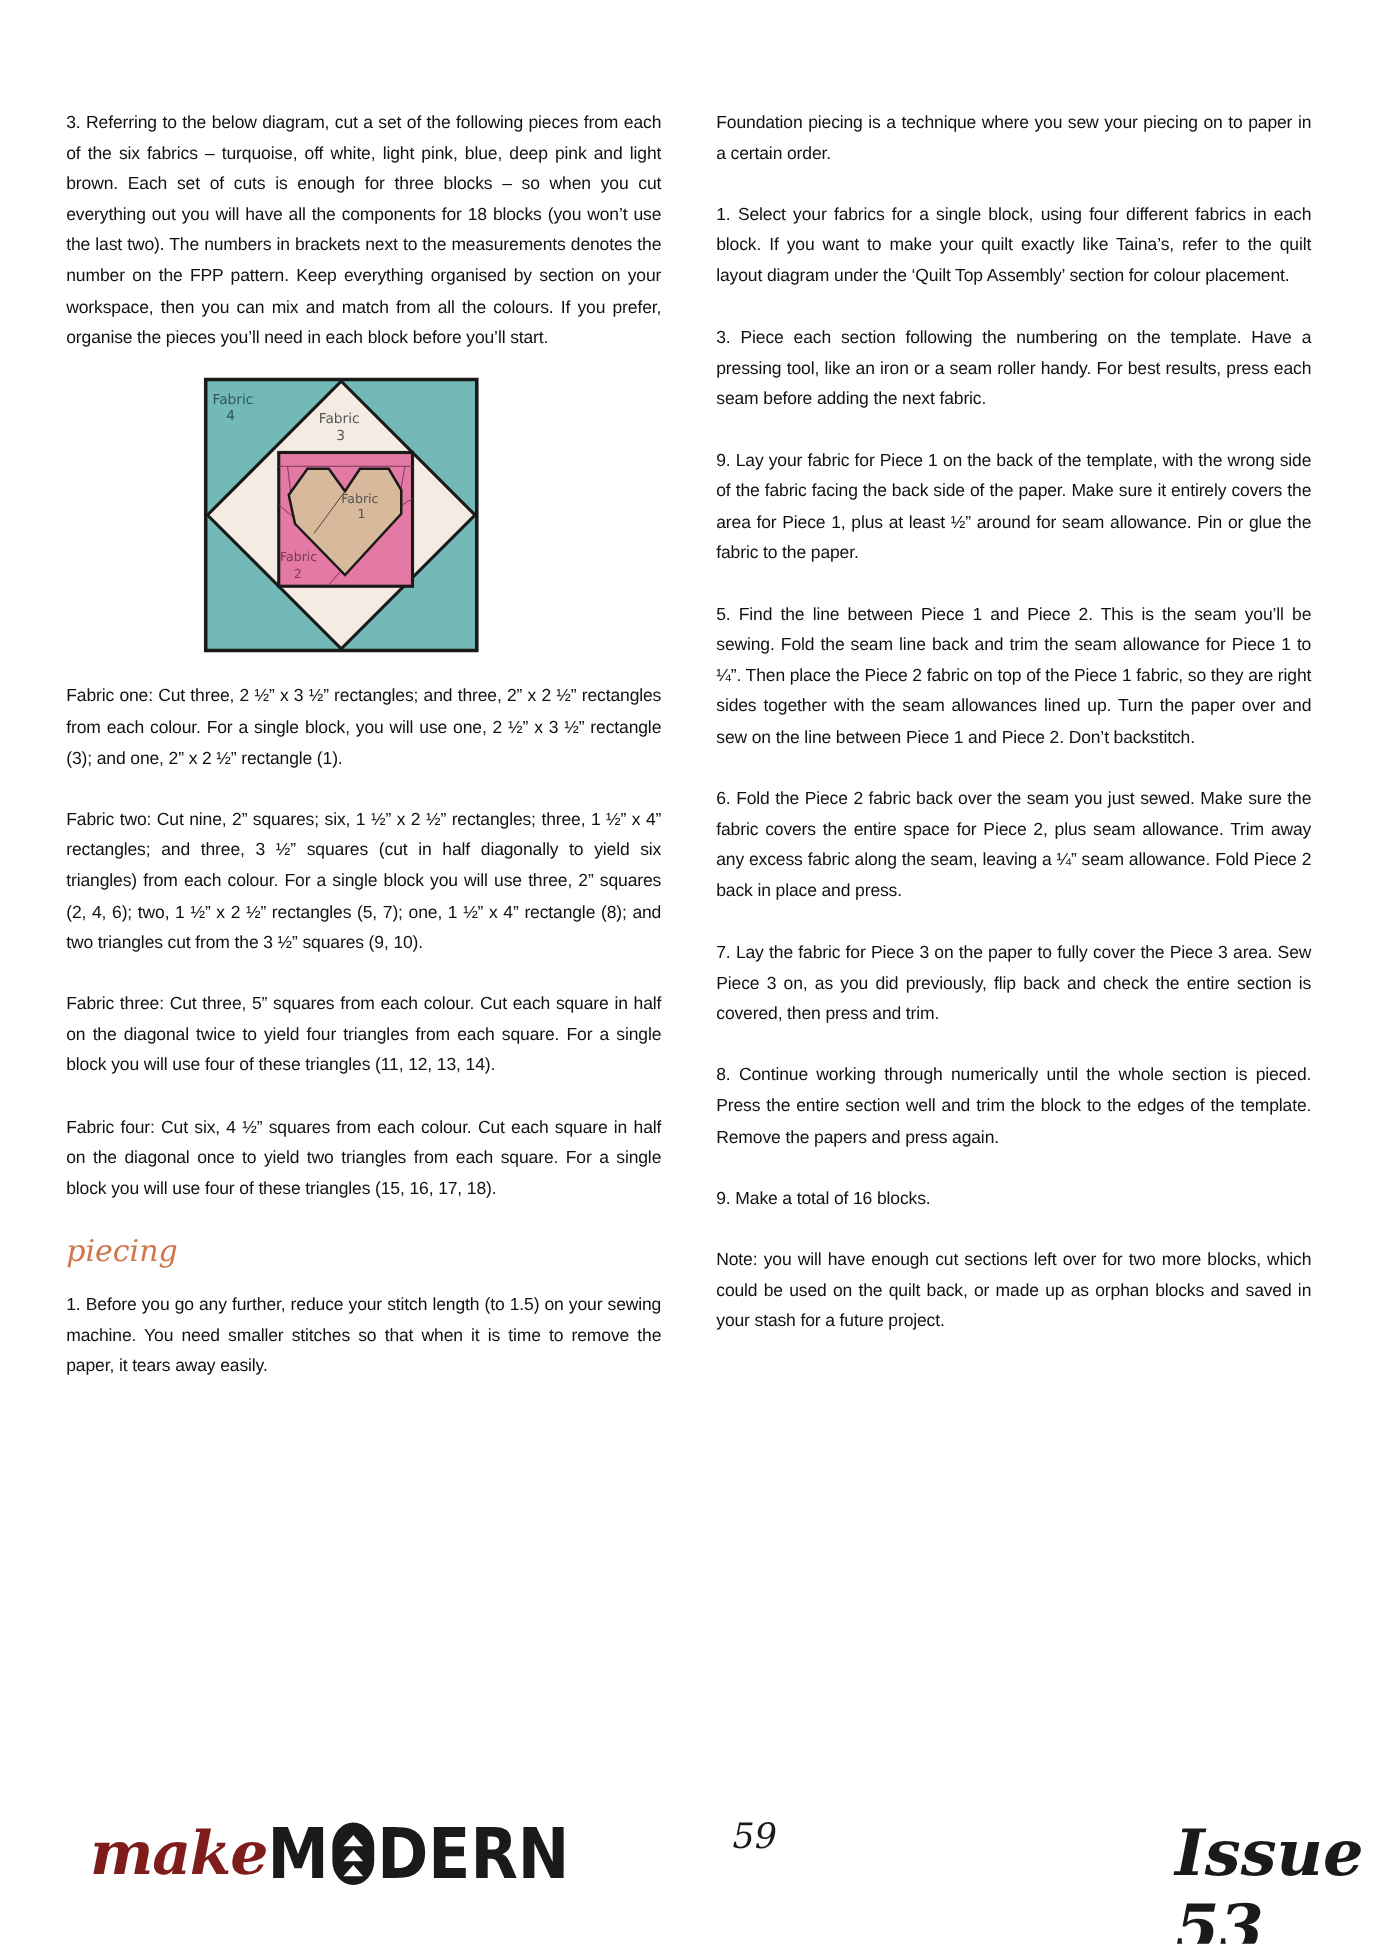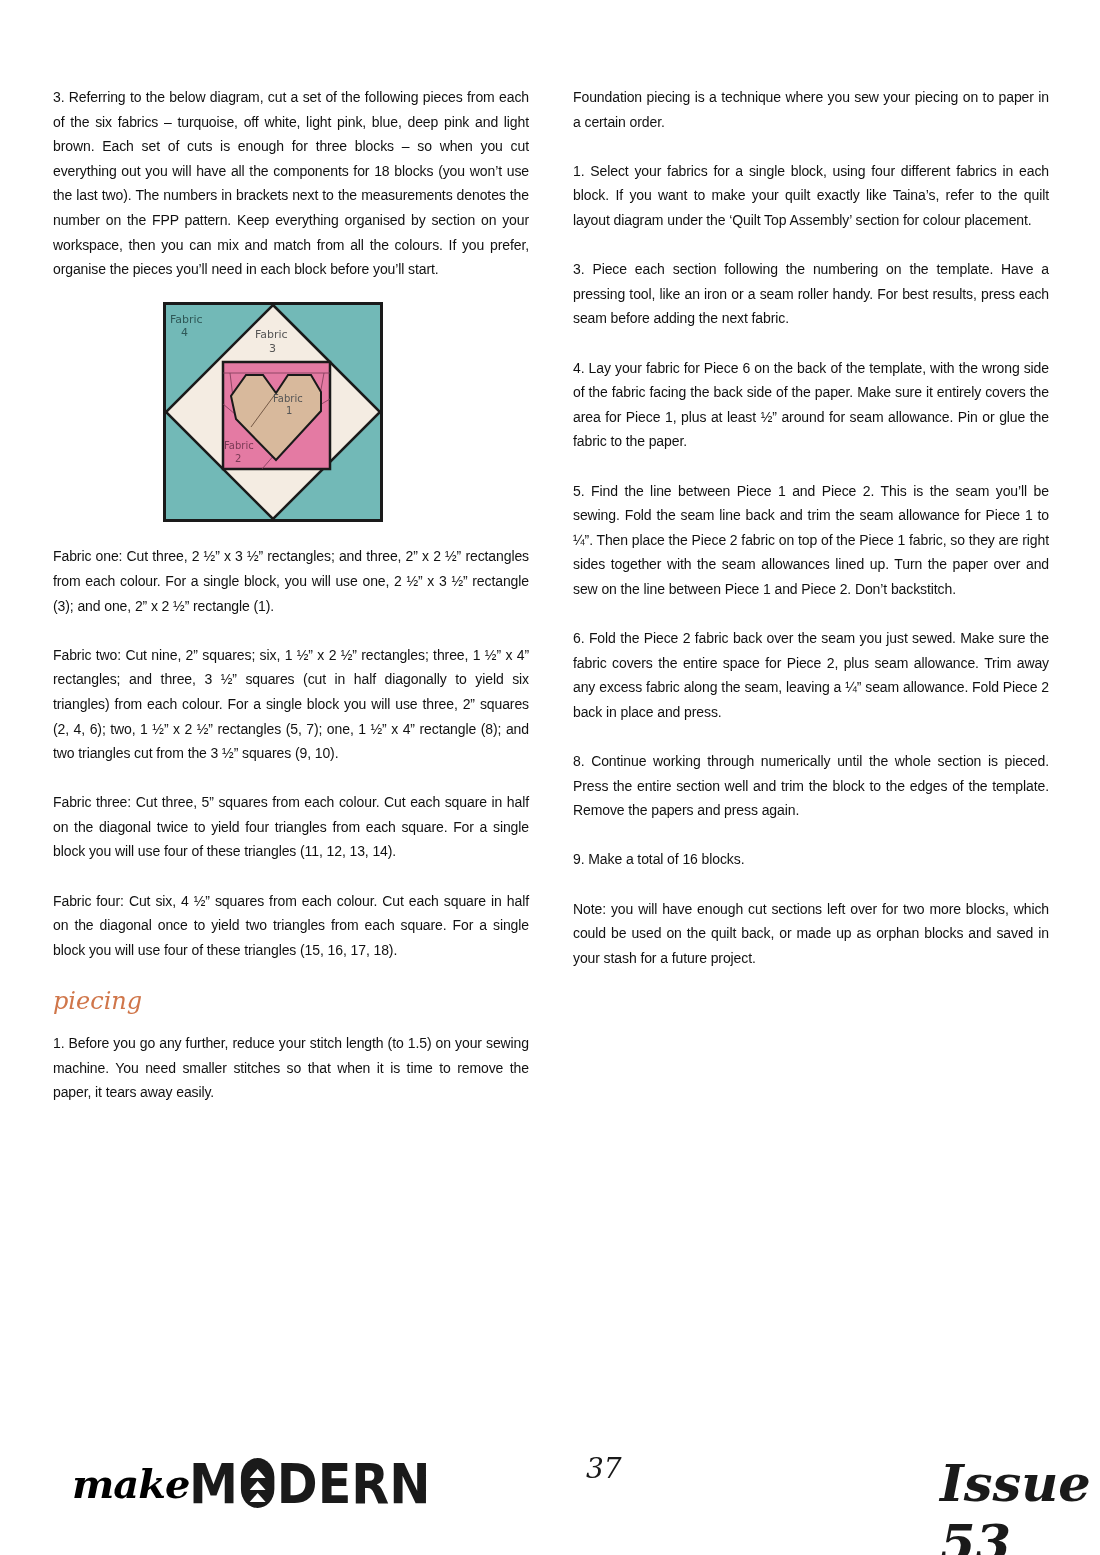--- a/index.html
+++ b/index.html
@@ -8,22 +8,22 @@
   .col { position: absolute; top: 85px; width: 476px; }
   .col-left { left: 53px; }
   .col-right { left: 573px; }
   p.para { margin: 0 0 24.6px 0; font-size: 14px; line-height: 24.6px;
            text-align: justify; letter-spacing: -0.1px; }
   .diagram-wrap { width: 476px; height: 222px; margin: -4px 0 20px 0; position: relative; }
   .diagram-wrap svg { position: absolute; left: 110px; top: 0; }
   .section-heading { font-family: "DejaVu Serif", serif; font-style: italic;
                      color: #d0764a; font-size: 24px; margin: 6px 0 16px 0; line-height: 28px; }
   .footer-logo { position: absolute; left: 72px; top: 1448px; height: 70px; display: flex; align-items: center; }
-  .logo-make { font-family: "DejaVu Serif", serif; font-style: italic; font-size: 40px;
-               font-weight: bold; color: #000000; letter-spacing: -1px; }
+  .logo-make { font-family: "DejaVu Serif", serif; font-style: italic; font-size: 48px;
+               font-weight: bold; color: #7f1d1d; letter-spacing: -1px; }
   .logo-modern { font-family: "DejaVu Sans", sans-serif; font-weight: bold; font-size: 56px;
                  color: #1a1a1a; letter-spacing: 0px; display: flex; align-items: center; transform: scaleX(0.88); transform-origin: left center; }
   .logo-o { display: inline-block; width: 38px; height: 50px; background: #1a1a1a; border-radius: 19px;
             position: relative; margin: 0 3px; }
   .page-number { position: absolute; left: 586px; top: 1452px; font-family: "DejaVu Serif", serif;
                  font-style: italic; font-size: 28px; color: #1a1a1a; }
   .issue-label { position: absolute; left: 940px; top: 1453px; font-family: "DejaVu Serif", serif;
                  font-style: italic; font-size: 51px; color: #1a1a1a; font-weight: bold; }
 </style>
 </head>
@@ -68,37 +68,38 @@
   <p class="para">Fabric four: Cut six, 4 ½” squares from each colour. Cut each square in half on the diagonal once to yield two triangles from each square. For a single block you will use four of these triangles (15, 16, 17, 18).</p>
 
   <div class="section-heading">piecing</div>
   <p class="para">1. Before you go any further, reduce your stitch length (to 1.5) on your sewing machine. You need smaller stitches so that when it is time to remove the paper, it tears away easily.</p>
 </div>
 
 <div class="col col-right">
   <p class="para">Foundation piecing is a technique where you sew your piecing on to paper in a certain order.</p>
   <p class="para">1. Select your fabrics for a single block, using four different fabrics in each block. If you want to make your quilt exactly like Taina’s, refer to the quilt layout diagram under the ‘Quilt Top Assembly’ section for colour placement.</p>
   <p class="para">3. Piece each section following the numbering on the template. Have a pressing tool, like an iron or a seam roller handy. For best results, press each seam before adding the next fabric.</p>
-  <p class="para">4. Lay your fabric for Piece 6 on the back of the template, with the wrong side of the fabric facing the back side of the paper. Make sure it entirely covers the area for Piece 1, plus at least ½” around for seam allowance. Pin or glue the fabric to the paper.</p>
+  <p class="para">9. Lay your fabric for Piece 1 on the back of the template, with the wrong side of the fabric facing the back side of the paper. Make sure it entirely covers the area for Piece 1, plus at least ½” around for seam allowance. Pin or glue the fabric to the paper.</p>
   <p class="para">5. Find the line between Piece 1 and Piece 2. This is the seam you’ll be sewing. Fold the seam line back and trim the seam allowance for Piece 1 to ¼”. Then place the Piece 2 fabric on top of the Piece 1 fabric, so they are right sides together with the seam allowances lined up. Turn the paper over and sew on the line between Piece 1 and Piece 2. Don’t backstitch.</p>
   <p class="para">6. Fold the Piece 2 fabric back over the seam you just sewed. Make sure the fabric covers the entire space for Piece 2, plus seam allowance. Trim away any excess fabric along the seam, leaving a ¼” seam allowance. Fold Piece 2 back in place and press.</p>
+  <p class="para">7. Lay the fabric for Piece 3 on the paper to fully cover the Piece 3 area. Sew Piece 3 on, as you did previously, flip back and check the entire section is covered, then press and trim.</p>
   <p class="para">8. Continue working through numerically until the whole section is pieced. Press the entire section well and trim the block to the edges of the template. Remove the papers and press again.</p>
   <p class="para">9. Make a total of 16 blocks.</p>
   <p class="para">Note: you will have enough cut sections left over for two more blocks, which could be used on the quilt back, or made up as orphan blocks and saved in your stash for a future project.</p>
 </div>
 
 <div class="footer-logo">
   <span class="logo-make">make</span>
   <span class="logo-modern">
     <span>M</span>
     <span class="logo-o">
       <svg width="38" height="50" viewBox="0 0 38 50">
         <polygon points="19,9 28,18 10,18" fill="#fff"></polygon>
         <polygon points="19,21 28,30 10,30" fill="#fff"></polygon>
         <polygon points="19,33 28,42 10,42" fill="#fff"></polygon>
       </svg>
     </span>
     <span>DERN</span>
   </span>
 </div>
 
-<div class="page-number">37</div>
+<div class="page-number">59</div>
 <div class="issue-label">Issue 53</div>
 
 </body></html>

